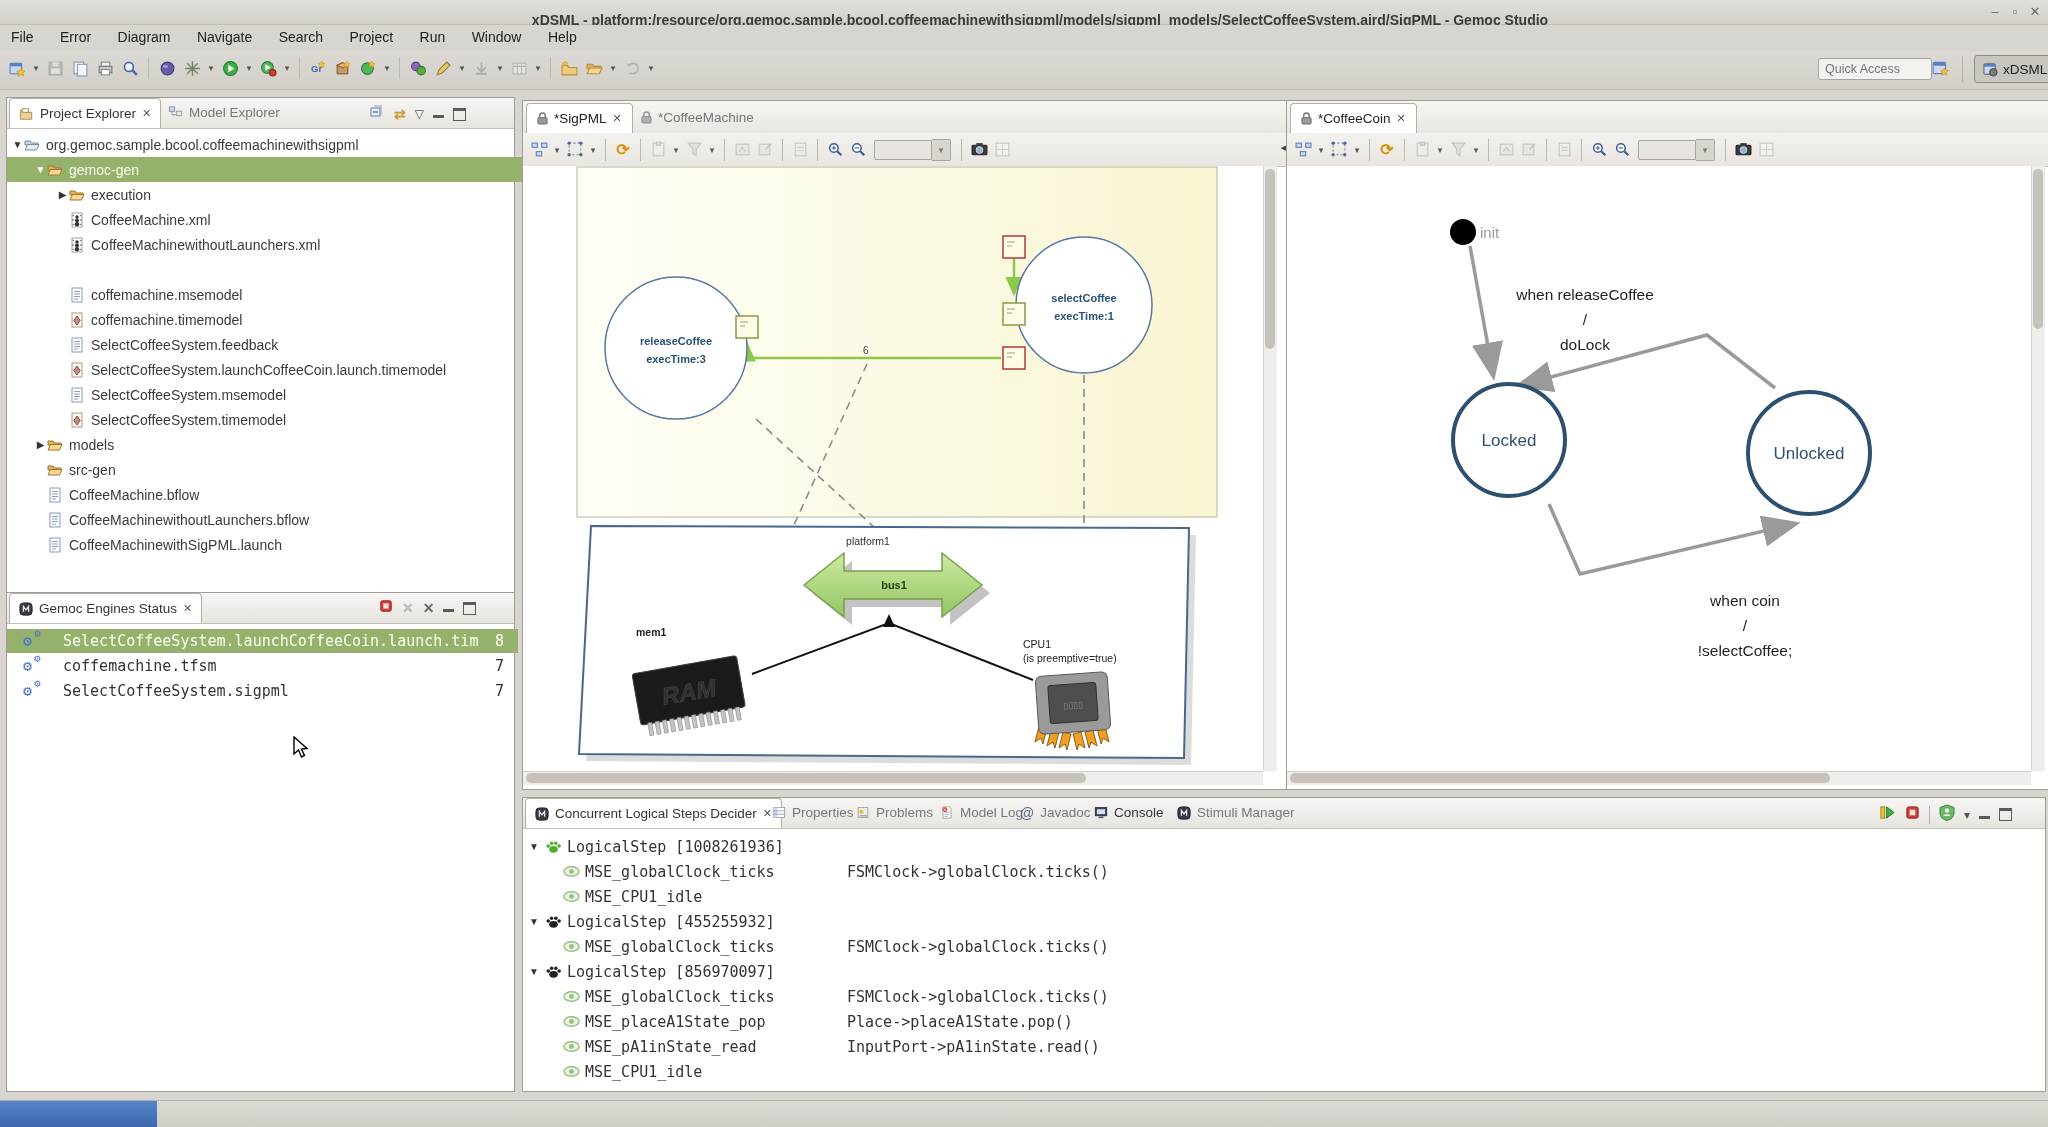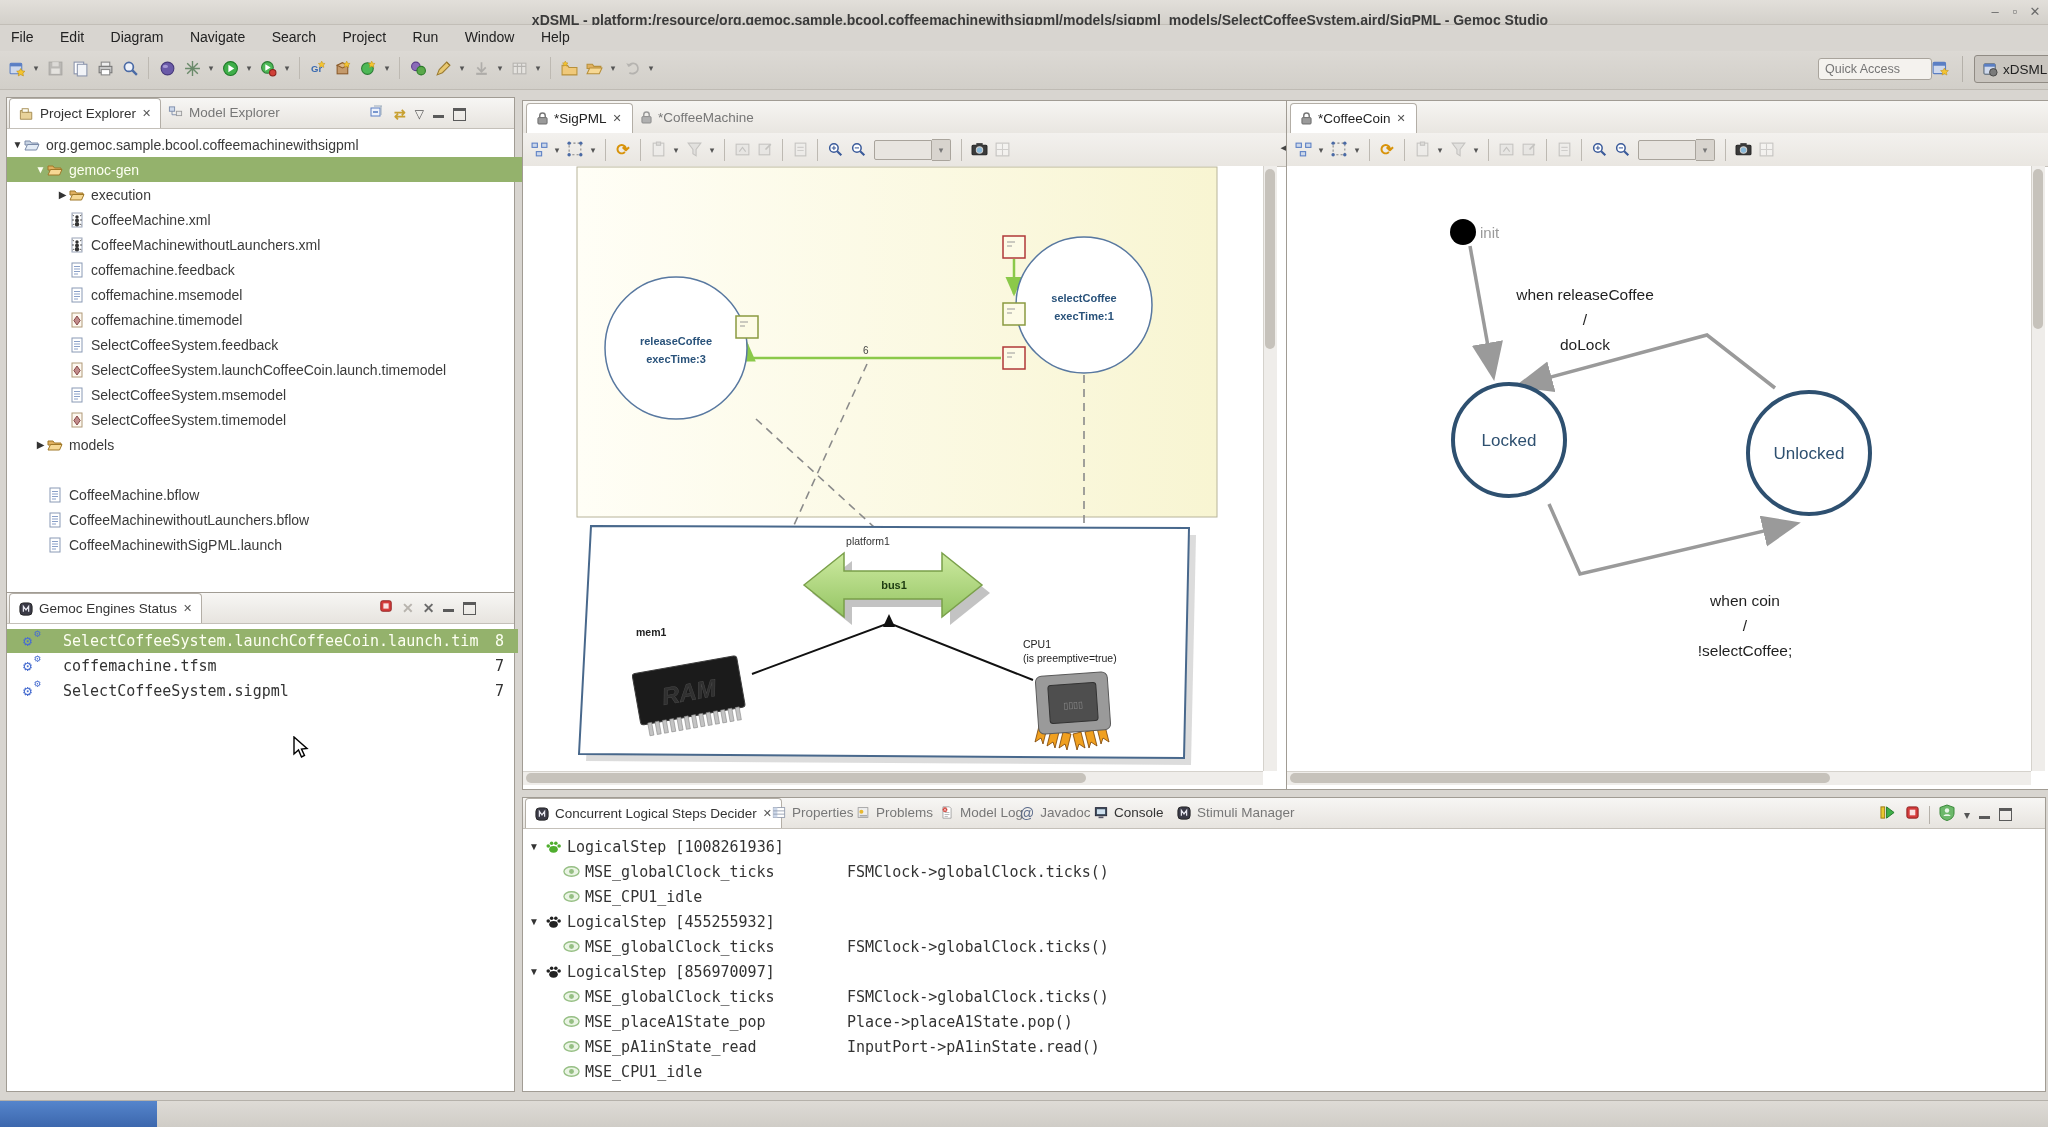--- a/index.html
+++ b/index.html
@@ -95,21 +95,21 @@
 
   <div class="abs" id="titlebar">
     <div class="abs" id="title">xDSML - platform:/resource/org.gemoc.sample.bcool.coffeemachinewithsigpml/models/sigpml_models/SelectCoffeeSystem.aird/SigPML - Gemoc Studio</div>
     <div class="abs winctl" style="left:1986px">–</div>
     <div class="abs winctl" style="left:2006px">▫</div>
     <div class="abs winctl" style="left:2026px">✕</div>
   </div>
 
   <div class="abs" id="menubar">
     <span class="menu-item">File</span>
-    <span class="menu-item">Edit</span>
+    <span class="menu-item">Error</span>
     <span class="menu-item">Diagram</span>
     <span class="menu-item">Navigate</span>
     <span class="menu-item">Search</span>
     <span class="menu-item">Project</span>
     <span class="menu-item">Run</span>
     <span class="menu-item">Window</span>
     <span class="menu-item">Help</span>
   </div>
 
   <div class="abs" id="toolbar">
@@ -344,99 +344,99 @@
           <svg viewBox="0 0 16 16">
             <rect x="3" y="1" width="10" height="14" fill="#fff" stroke="#9aa4b8"></rect>
             <circle cx="8" cy="5" r="1.7" fill="#333"></circle>
             <circle cx="8" cy="8.6" r="2" fill="#333"></circle>
             <circle cx="8" cy="12.3" r="2.2" fill="#333"></circle>
             <path d="M5 4 l-1.5-1 M11 4 l1.5-1 M5 8 h-2 M11 8 h2 M5 12 l-1.5 1 M11 12 l1.5 1" stroke="#333" stroke-width=".8"></path>
           </svg>
         </span>
       <span class="tlab">CoffeeMachinewithoutLaunchers.xml</span>
     </div>
-    <div class="trow lv2" style="top:159px">
+    <div class="trow lv2" style="top:184px">
       <span class="texp"></span>
       <span class="ticon">
           <svg viewBox="0 0 16 16">
             <rect x="3" y="1" width="10" height="14" fill="#fff" stroke="#8a9ab5"></rect>
             <path d="M5 4.5 h6 M5 7 h6 M5 9.5 h6 M5 12 h4" stroke="#8aa0c8" stroke-width="1"></path>
           </svg>
         </span>
-      <span class="tlab">coffemachine.feedback</span>
-    </div>
-    <div class="trow lv2" style="top:184px">
+      <span class="tlab">coffemachine.msemodel</span>
+    </div>
+    <div class="trow lv2" style="top:209px">
+      <span class="texp"></span>
+      <span class="ticon">
+          <svg viewBox="0 0 16 16">
+            <rect x="3" y="1" width="10" height="14" fill="#fdf8f0" stroke="#b09a78"></rect>
+            <path d="M8 4 l3.2 4.5L8 13 4.8 8.5z" fill="#c08a8a" stroke="#8a4a4a"></path>
+          </svg>
+        </span>
+      <span class="tlab">coffemachine.timemodel</span>
+    </div>
+    <div class="trow lv2" style="top:234px">
       <span class="texp"></span>
       <span class="ticon">
           <svg viewBox="0 0 16 16">
             <rect x="3" y="1" width="10" height="14" fill="#fff" stroke="#8a9ab5"></rect>
             <path d="M5 4.5 h6 M5 7 h6 M5 9.5 h6 M5 12 h4" stroke="#8aa0c8" stroke-width="1"></path>
           </svg>
         </span>
-      <span class="tlab">coffemachine.msemodel</span>
-    </div>
-    <div class="trow lv2" style="top:209px">
+      <span class="tlab">SelectCoffeeSystem.feedback</span>
+    </div>
+    <div class="trow lv2" style="top:259px">
       <span class="texp"></span>
       <span class="ticon">
           <svg viewBox="0 0 16 16">
             <rect x="3" y="1" width="10" height="14" fill="#fdf8f0" stroke="#b09a78"></rect>
             <path d="M8 4 l3.2 4.5L8 13 4.8 8.5z" fill="#c08a8a" stroke="#8a4a4a"></path>
           </svg>
         </span>
-      <span class="tlab">coffemachine.timemodel</span>
-    </div>
-    <div class="trow lv2" style="top:234px">
+      <span class="tlab">SelectCoffeeSystem.launchCoffeeCoin.launch.timemodel</span>
+    </div>
+    <div class="trow lv2" style="top:309px">
+      <span class="texp"></span>
+      <span class="ticon">
+          <svg viewBox="0 0 16 16">
+            <rect x="3" y="1" width="10" height="14" fill="#fdf8f0" stroke="#b09a78"></rect>
+            <path d="M8 4 l3.2 4.5L8 13 4.8 8.5z" fill="#c08a8a" stroke="#8a4a4a"></path>
+          </svg>
+        </span>
+      <span class="tlab">SelectCoffeeSystem.timemodel</span>
+    </div>
+    <div class="trow lv2" style="top:284px">
       <span class="texp"></span>
       <span class="ticon">
           <svg viewBox="0 0 16 16">
             <rect x="3" y="1" width="10" height="14" fill="#fff" stroke="#8a9ab5"></rect>
             <path d="M5 4.5 h6 M5 7 h6 M5 9.5 h6 M5 12 h4" stroke="#8aa0c8" stroke-width="1"></path>
           </svg>
         </span>
-      <span class="tlab">SelectCoffeeSystem.feedback</span>
-    </div>
-    <div class="trow lv2" style="top:259px">
-      <span class="texp"></span>
-      <span class="ticon">
-          <svg viewBox="0 0 16 16">
-            <rect x="3" y="1" width="10" height="14" fill="#fdf8f0" stroke="#b09a78"></rect>
-            <path d="M8 4 l3.2 4.5L8 13 4.8 8.5z" fill="#c08a8a" stroke="#8a4a4a"></path>
-          </svg>
-        </span>
-      <span class="tlab">SelectCoffeeSystem.launchCoffeeCoin.launch.timemodel</span>
-    </div>
-    <div class="trow lv2" style="top:309px">
-      <span class="texp"></span>
-      <span class="ticon">
-          <svg viewBox="0 0 16 16">
-            <rect x="3" y="1" width="10" height="14" fill="#fdf8f0" stroke="#b09a78"></rect>
-            <path d="M8 4 l3.2 4.5L8 13 4.8 8.5z" fill="#c08a8a" stroke="#8a4a4a"></path>
-          </svg>
-        </span>
-      <span class="tlab">SelectCoffeeSystem.timemodel</span>
-    </div>
-    <div class="trow lv2" style="top:284px">
-      <span class="texp"></span>
-      <span class="ticon">
-          <svg viewBox="0 0 16 16">
-            <rect x="3" y="1" width="10" height="14" fill="#fff" stroke="#8a9ab5"></rect>
-            <path d="M5 4.5 h6 M5 7 h6 M5 9.5 h6 M5 12 h4" stroke="#8aa0c8" stroke-width="1"></path>
-          </svg>
-        </span>
       <span class="tlab">SelectCoffeeSystem.msemodel</span>
     </div>
     <div class="trow lv1" style="top:334px">
       <span class="texp">▶</span>
       <span class="ticon">
           <svg viewBox="0 0 16 16">
             <path d="M1 4 h5 l1.5 2 H14 v2 H1z" fill="#e0b060" stroke="#a07828"></path>
             <path d="M1 13 l2.5-5.5 H15 L12.5 13z" fill="#f6d894" stroke="#a07828"></path>
           </svg>
         </span>
       <span class="tlab">models</span>
+    </div>
+    <div class="trow lv1" style="top:359px">
+      <span class="texp"></span>
+      <span class="ticon">
+          <svg viewBox="0 0 16 16">
+            <path d="M1 4 h5 l1.5 2 H14 v2 H1z" fill="#e0b060" stroke="#a07828"></path>
+            <path d="M1 13 l2.5-5.5 H15 L12.5 13z" fill="#f6d894" stroke="#a07828"></path>
+          </svg>
+        </span>
+      <span class="tlab">src-gen</span>
     </div>
     <div class="trow lv1" style="top:384px">
       <span class="texp"></span>
       <span class="ticon">
           <svg viewBox="0 0 16 16">
             <rect x="3" y="1" width="10" height="14" fill="#fff" stroke="#8a9ab5"></rect>
             <path d="M5 4.5 h6 M5 7 h6 M5 9.5 h6 M5 12 h4" stroke="#8aa0c8" stroke-width="1"></path>
           </svg>
         </span>
       <span class="tlab">CoffeeMachine.bflow</span>

